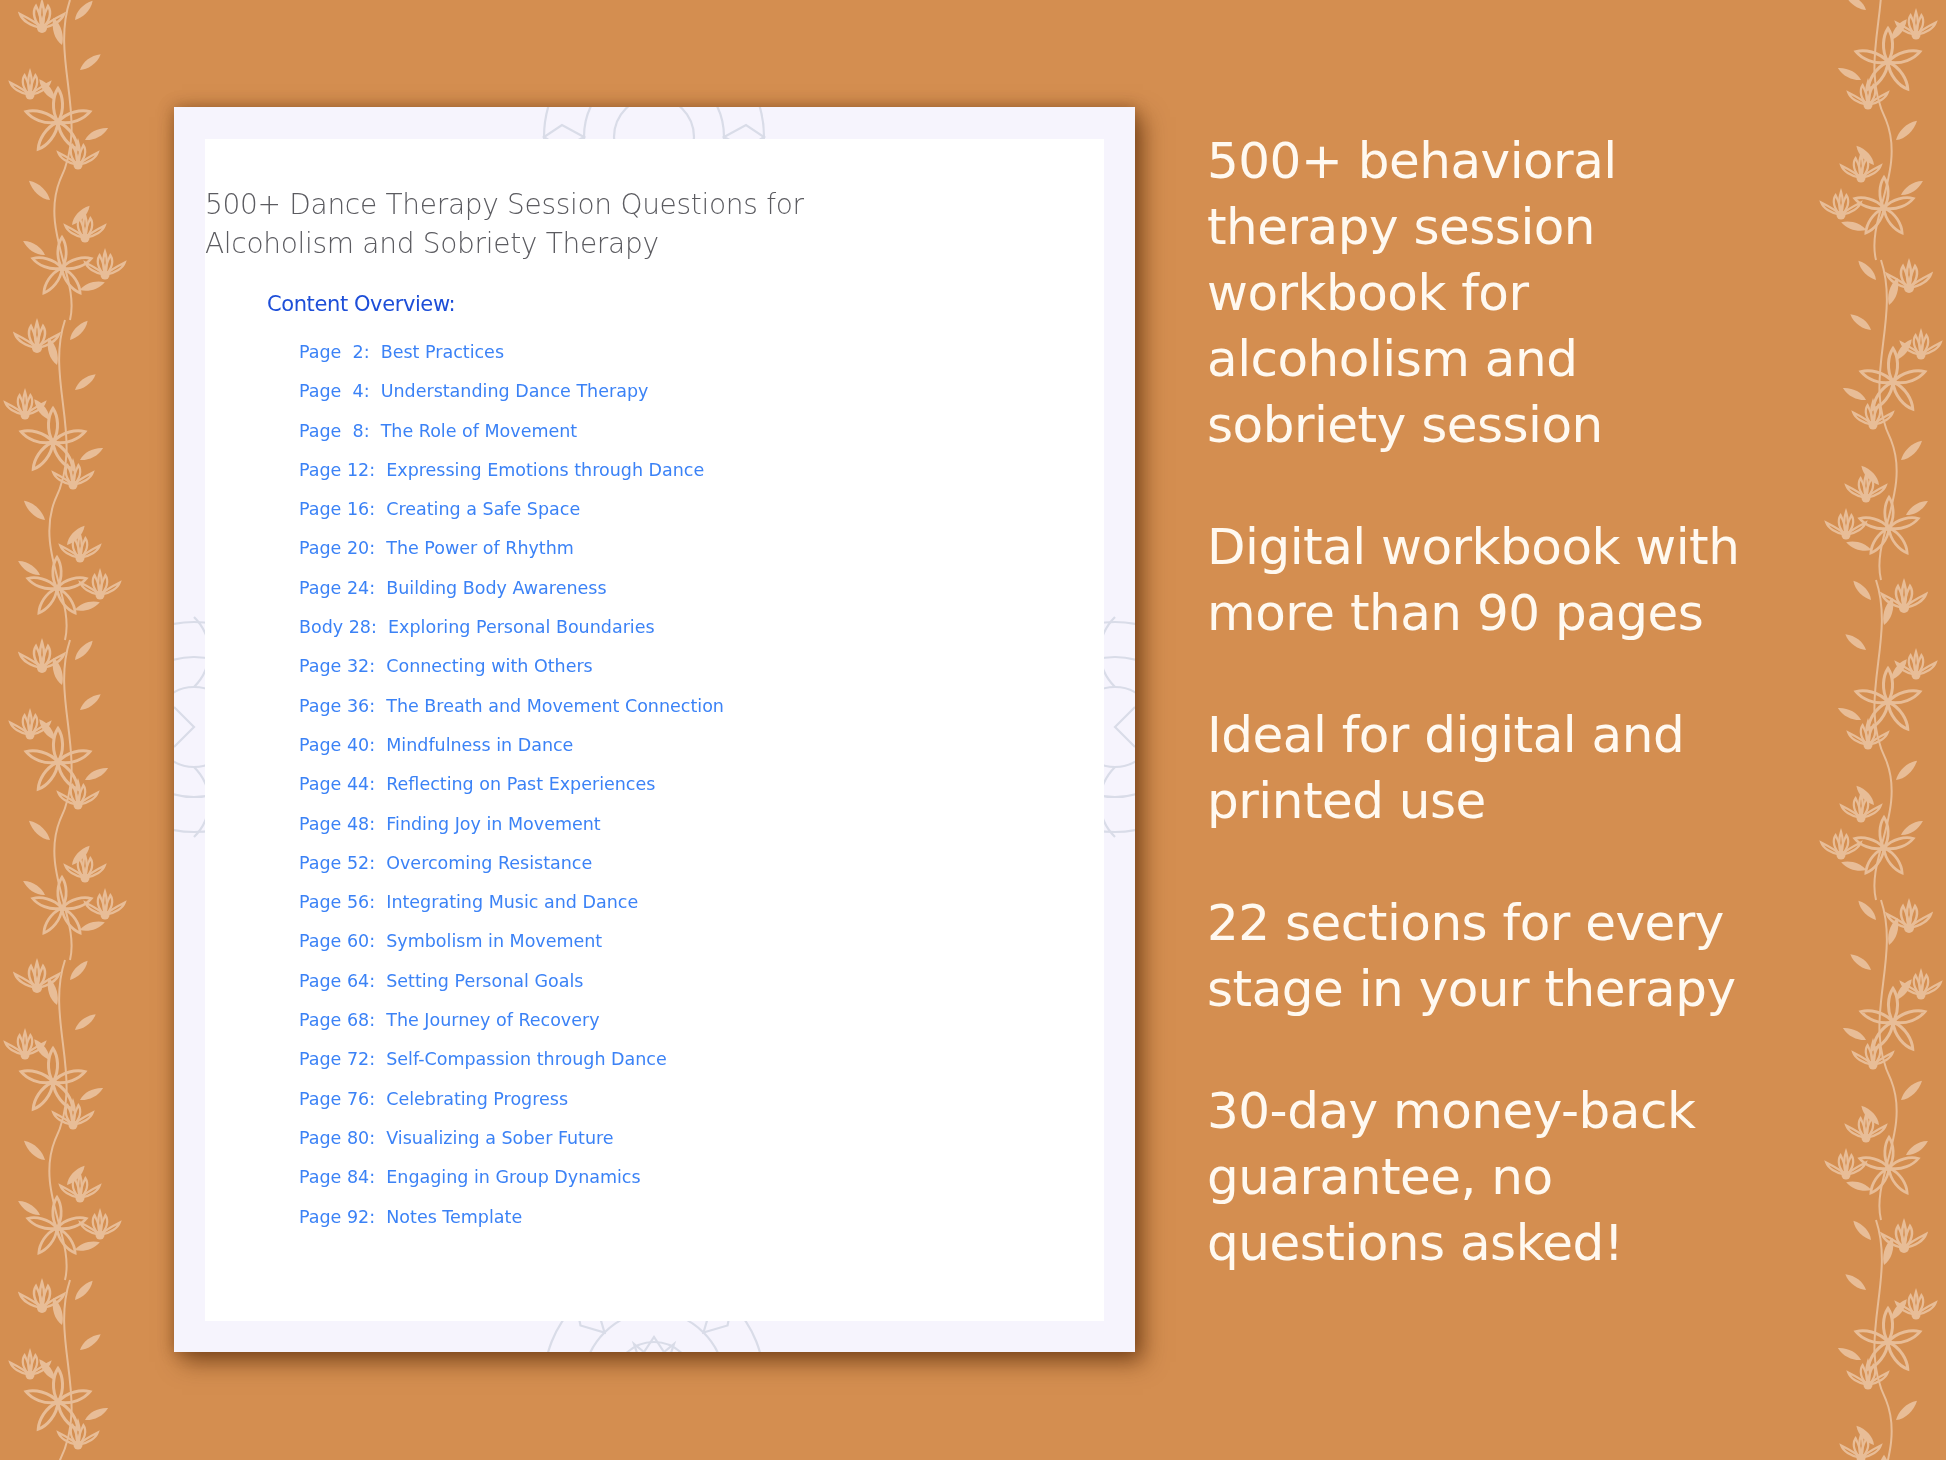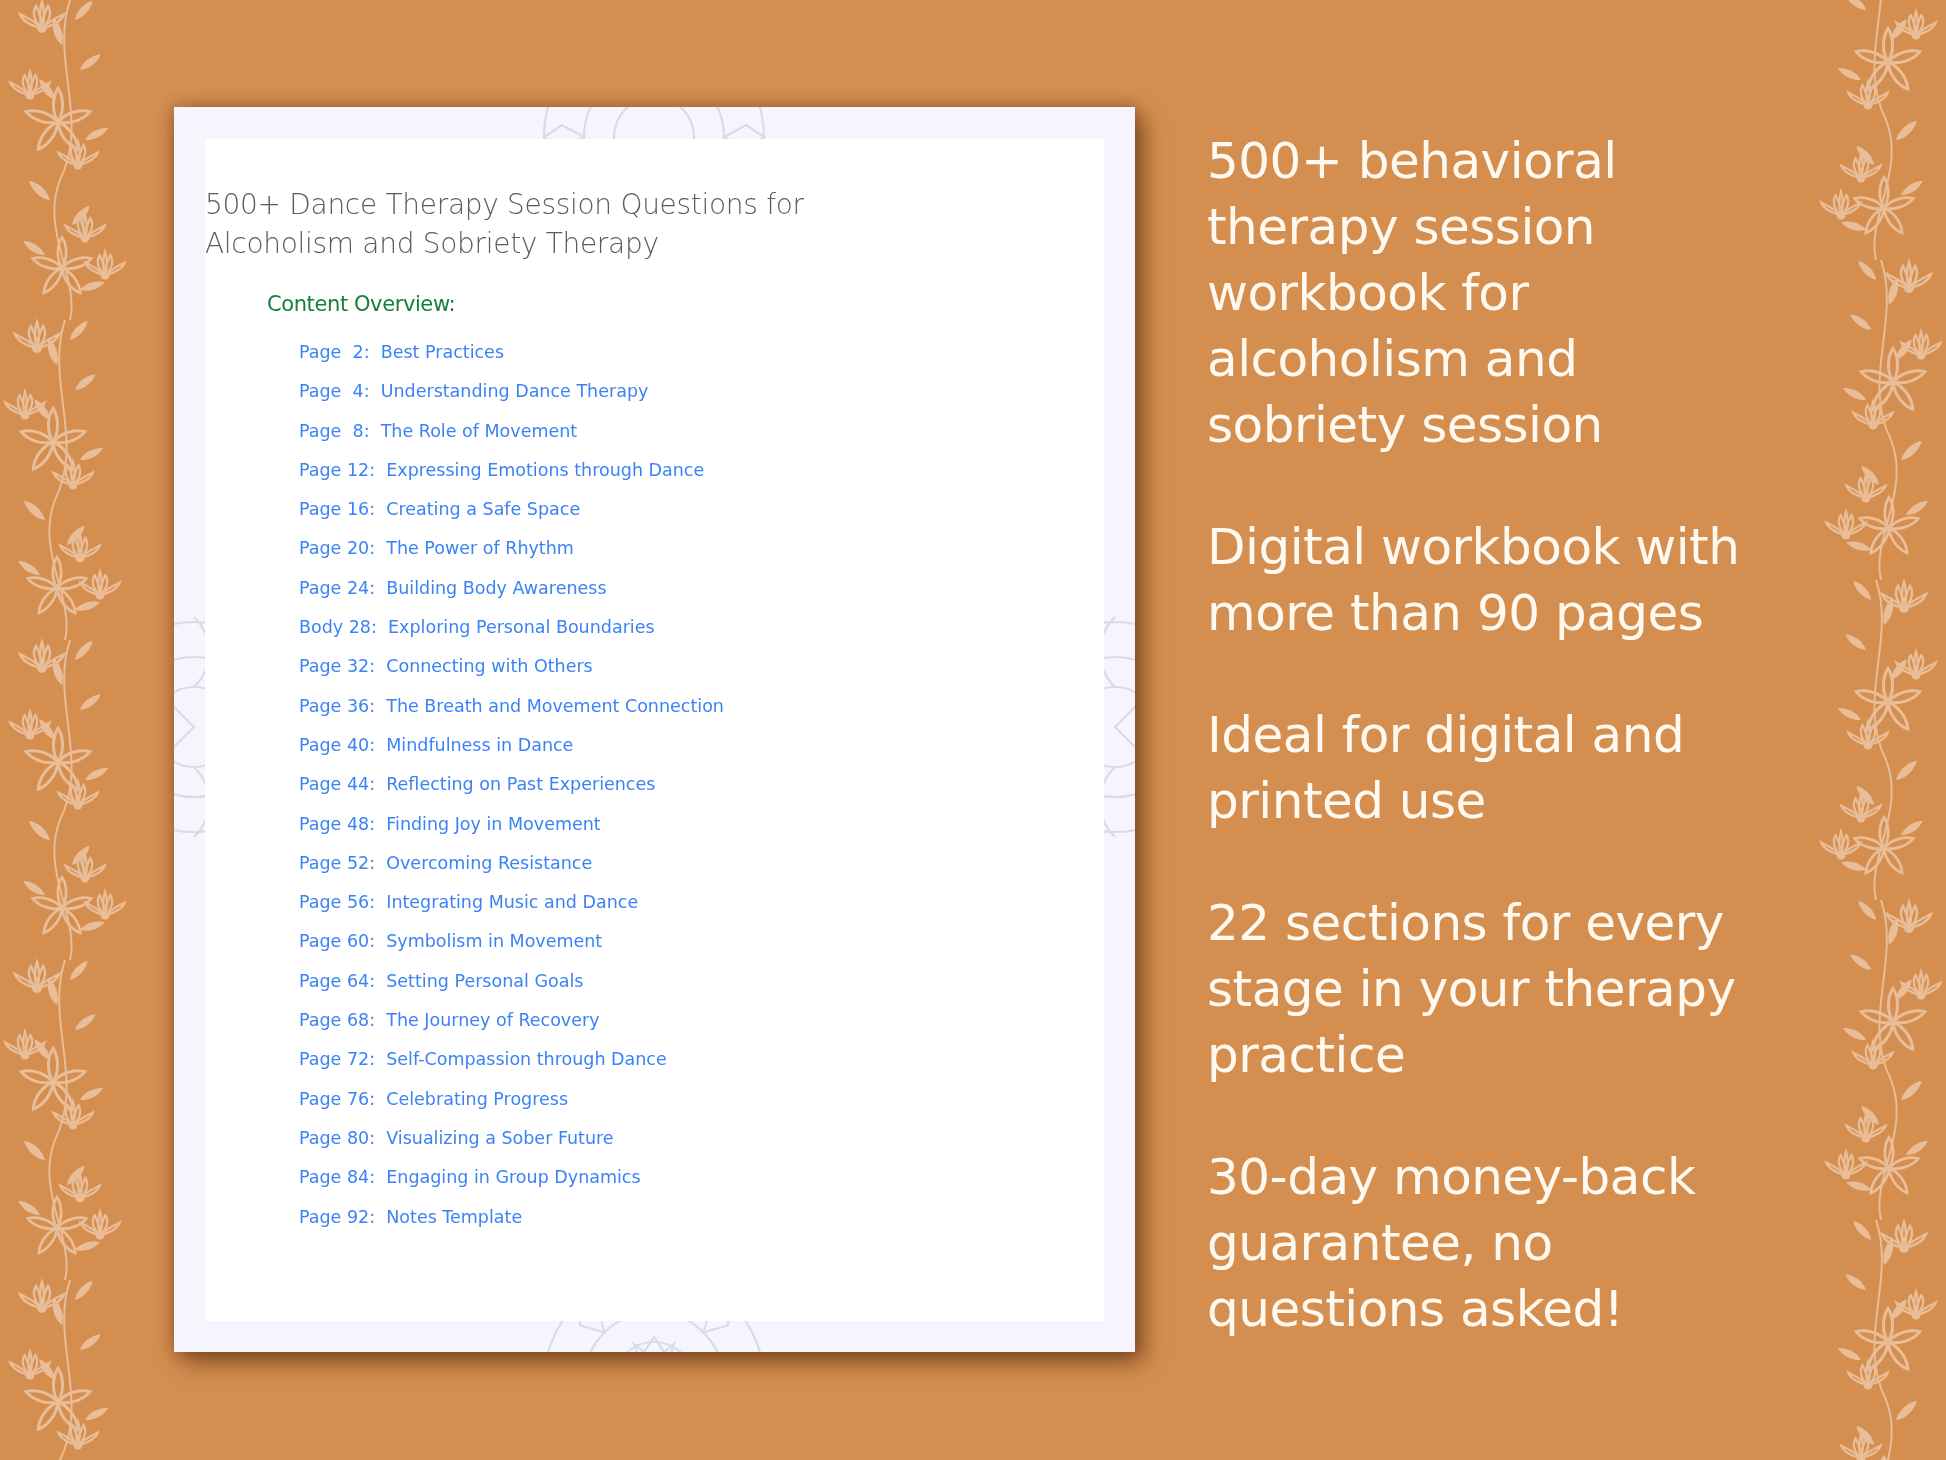--- a/index.html
+++ b/index.html
@@ -53,21 +53,21 @@
       font-family: "DejaVu Sans", sans-serif;
       font-weight: 300;
       font-size: 28px;
       line-height: 39px;
       letter-spacing: -0.3px;
     }
     .doc-title span { display: block; }
     .overview-label {
       position: absolute;
       left: 62px; top: 153px;
-      color: #15803d;
+      color: #1d4ed8;
       font-family: "DejaVu Sans", sans-serif;
       font-size: 21px;
       letter-spacing: -0.4px;
     }
     .toc {
       position: absolute;
       left: 94px; top: 203px;
       list-style: none;
     }
     .toc-item {
@@ -269,20 +269,19 @@
     <span>Digital workbook with</span>
     <span>more than 90 pages</span>
   </div>
   <div class="feature">
     <span>Ideal for digital and</span>
     <span>printed use</span>
   </div>
   <div class="feature">
     <span>22 sections for every</span>
     <span>stage in your therapy</span>
-    <span>practice</span>
   </div>
   <div class="feature">
     <span>30-day money-back</span>
     <span>guarantee, no</span>
     <span>questions asked!</span>
   </div>
 </div>
 
 </body></html>

